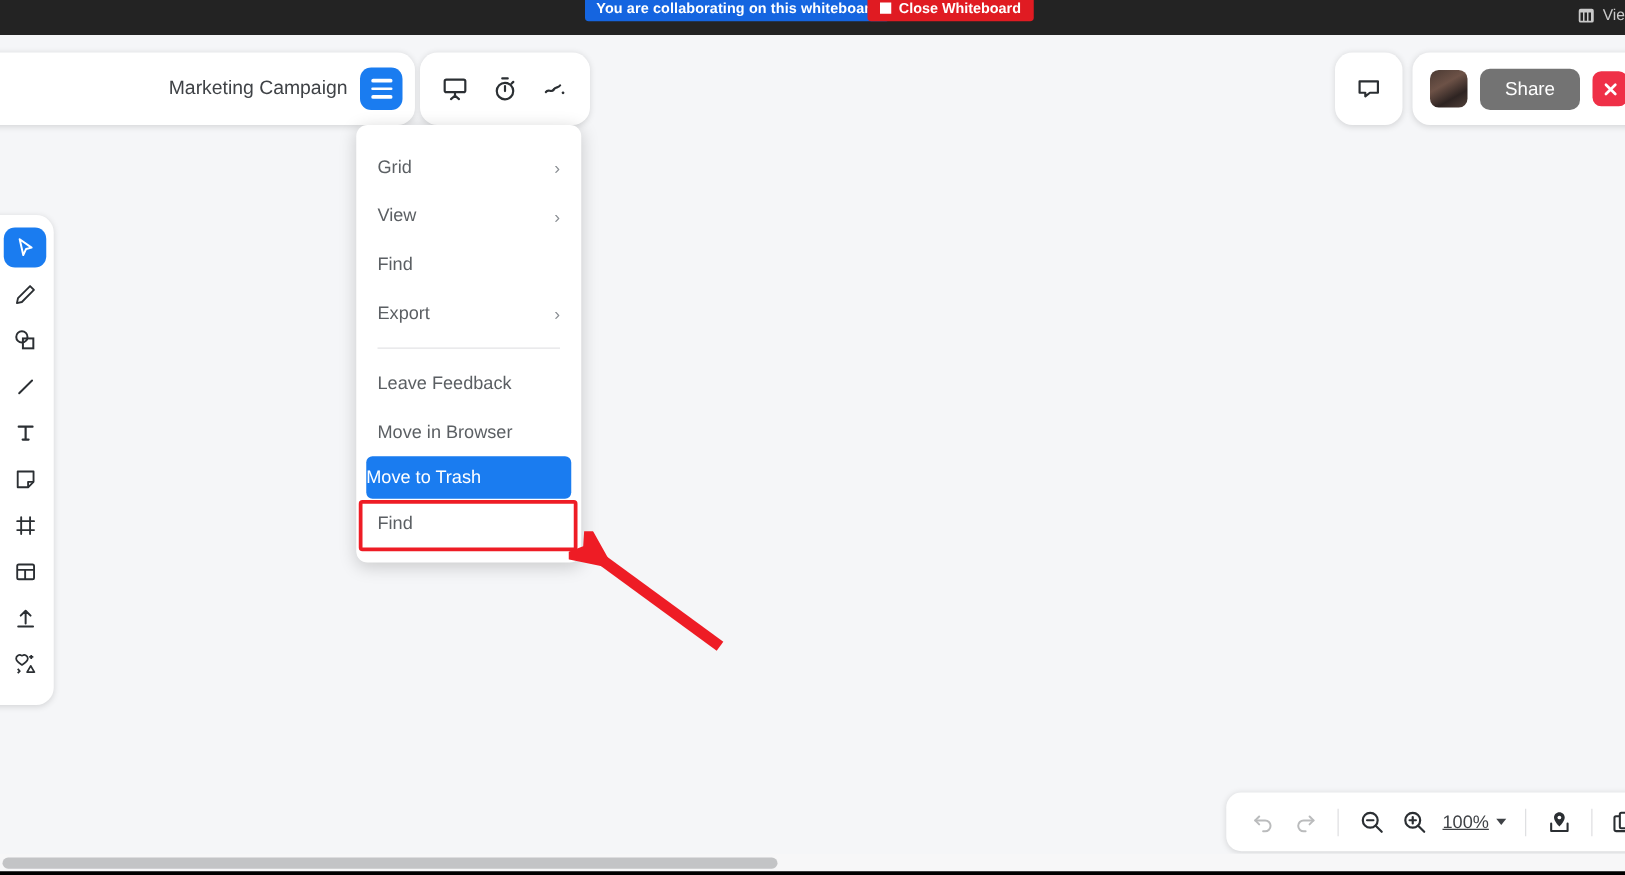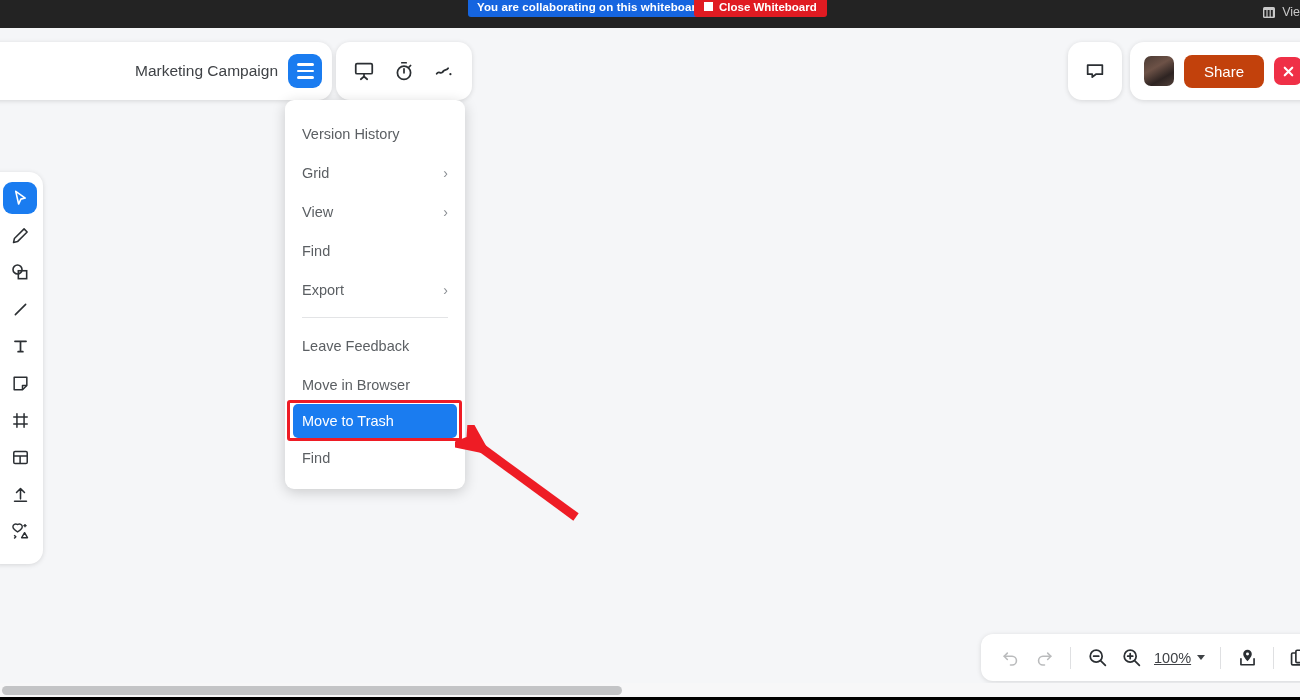--- a/index.html
+++ b/index.html
@@ -77,21 +77,21 @@
     background: #fff; border-radius: 14px;
     box-shadow: 0 1px 5px rgba(0,0,0,.13);
     display: flex; align-items: center; gap: 10px; padding-left: 14px; z-index: 30;
   }
   .avatar {
     width: 30px; height: 30px; border-radius: 7px; overflow: hidden;
     background: linear-gradient(150deg,#4a3a33 0%,#6d5247 38%,#2e2422 70%,#514039 100%);
     flex: none;
   }
   .share-btn {
-    background: #c2410c; color: #fff; font-size: 15px;
+    background: #737373; color: #fff; font-size: 15px;
     padding: 8px 20px; border-radius: 8px; cursor: pointer; border: none;
     font-family: inherit;
   }
   .close-btn {
     width: 28px; height: 28px; border-radius: 7px; background: #ef3047;
     display: flex; align-items: center; justify-content: center;
     cursor: pointer; flex: none;
   }
 
   
@@ -118,21 +118,21 @@
     padding: 14px 0 12px 0; z-index: 40;
   }
   .menu-item {
     height: 39px; display: flex; align-items: center;
     padding: 0 17px; font-size: 14.5px; color: #5b5f63; cursor: pointer;
   }
   .menu-item .chev { margin-left: auto; color: #8a8e93; font-size: 14px; }
   .menu-sep { height: 1px; background: #e3e4e6; margin: 8px 17px; }
   .menu-item.selected {
     background: #1a7cf0; color: #fff; border-radius: 5px;
-    margin: 0 8px; padding: 0 9px; height: 34px;
+    margin: 0 8px; padding: 0 0; height: 34px;
   }
   .hl-box {
     position: absolute; left: 287px; top: 400px; width: 175px; height: 41px;
     border: 3px solid #ee1c25; border-radius: 3px; z-index: 45; pointer-events: none;
   }
 
   
   .arrow { position: absolute; left: 455px; top: 425px; z-index: 50; pointer-events: none; }
 
   
@@ -284,23 +284,20 @@
     <div class="tool">
       <svg width="20" height="20" viewBox="0 0 24 24" fill="none" stroke="#2b2f33" stroke-width="1.7" stroke-linejoin="round">
         <path d="M8.8 4.2c-2.4-1.6-5.3.2-5.3 2.8 0 2.8 4.4 5.4 5.6 6.1 1.2-.7 5.6-3.3 5.6-6.1 0-2.6-2.9-4.4-5.3-2.8z"></path>
         <path d="M18 3.5v4M16 5.5h4M17.5 14l3.5 6h-7z"></path>
         <path d="M5 17l2 2-2 2"></path>
       </svg>
     </div>
   </div>
 
   <div class="menu">
-    <div class="menu-item">
-      <span>Version History</span>
-    </div>
     <div class="menu-item">
       <span>Grid</span>
       <span class="chev">›</span>
     </div>
     <div class="menu-item">
       <span>View</span>
       <span class="chev">›</span>
     </div>
     <div class="menu-item">
       <span>Find</span>

